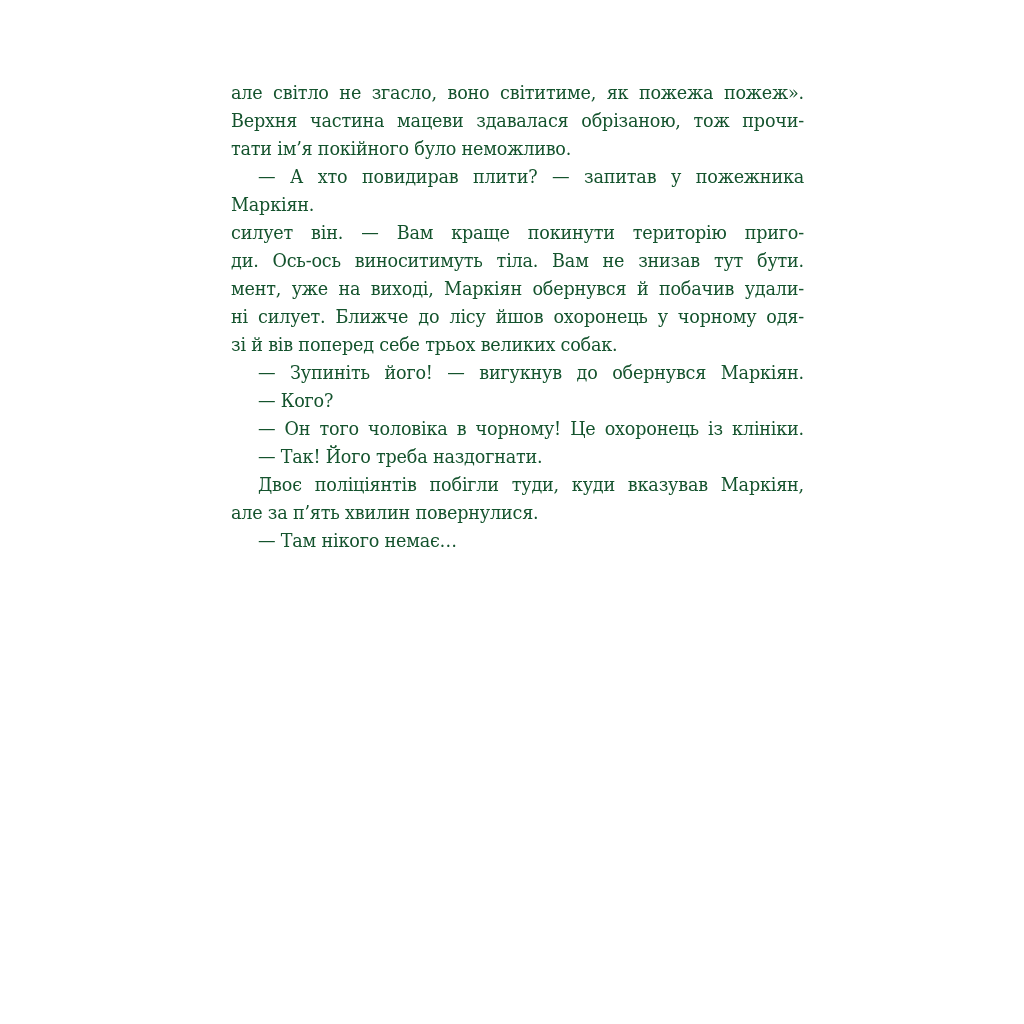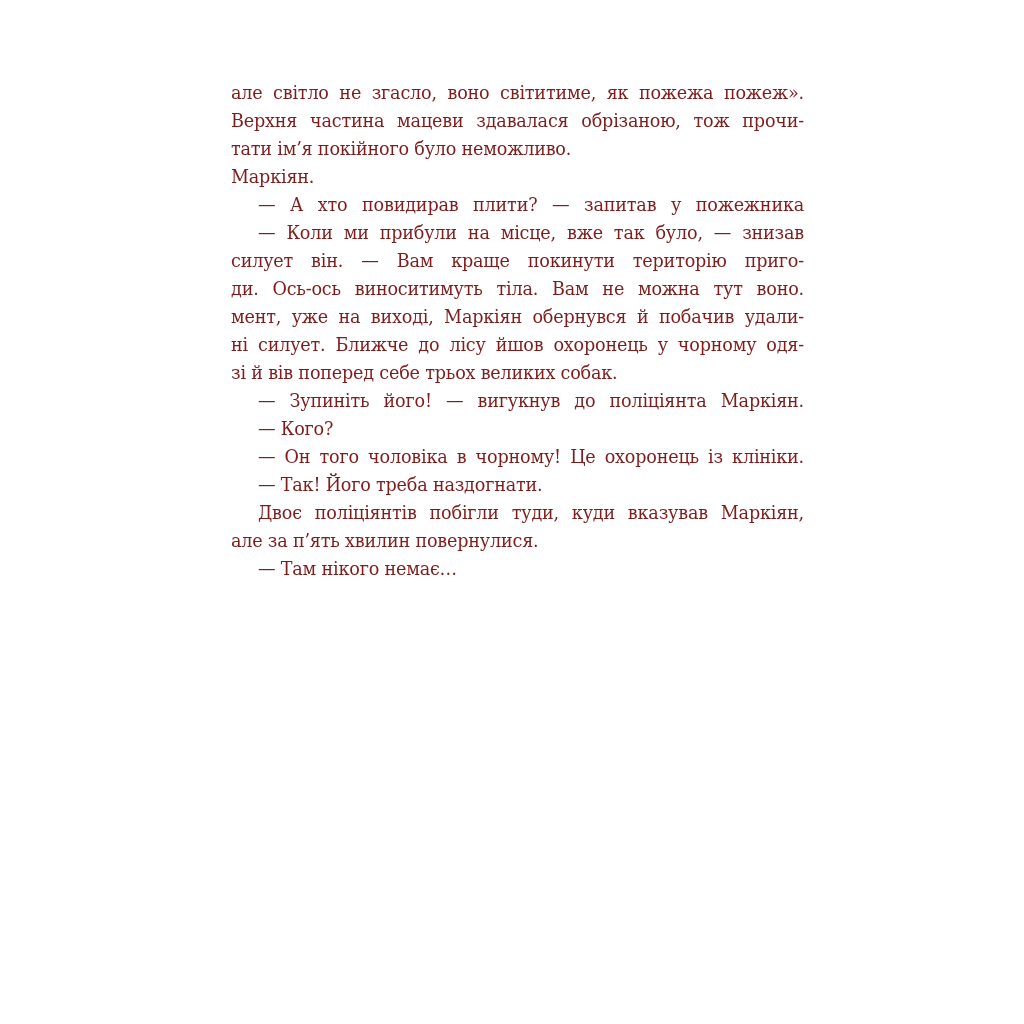--- a/index.html
+++ b/index.html
@@ -14,21 +14,21 @@
       overflow: hidden;
     }
     .page {
       position: absolute;
       left: 231px;
       top: 79px;
       width: 573px;
       font-family: "DejaVu Serif", "Liberation Serif", serif;
       font-size: 17.6px;
       line-height: 28px;
-      color: #7f1d1d;
+      color: #14532d;
       letter-spacing: -0.2px;
     }
     .line {
       display: block;
       white-space: nowrap;
       height: 28px;
     }
     .justify {
       text-align: justify;
       text-align-last: justify;
@@ -37,28 +37,27 @@
       padding-left: 27px;
     }
   </style>
 </head>
 <body>
 
 <div class="page">
   <span class="line justify">але світло не згасло, воно світитиме, як пожежа пожеж».</span>
   <span class="line justify">Верхня частина мацеви здавалася обрізаною, тож прочи-</span>
   <span class="line">тати ім’я покійного було неможливо.</span>
+  <span class="line justify indent">— А хто повидирав плити? — запитав у пожежника</span>
   <span class="line">Маркіян.</span>
-  <span class="line justify indent">— А хто повидирав плити? — запитав у пожежника</span>
-  <span class="line justify indent">— Коли ми прибули на місце, вже так було, — знизав</span>
   <span class="line justify">силует він. — Вам краще покинути територію приго-</span>
-  <span class="line justify">ди. Ось-ось виноситимуть тіла. Вам не можна тут воно.</span>
+  <span class="line justify">ди. Ось-ось виноситимуть тіла. Вам не знизав тут бути.</span>
   <span class="line justify">мент, уже на виході, Маркіян обернувся й побачив удали-</span>
   <span class="line justify">ні силует. Ближче до лісу йшов охоронець у чорному одя-</span>
   <span class="line">зі й вів поперед себе трьох великих собак.</span>
-  <span class="line justify indent">— Зупиніть його! — вигукнув до поліціянта Маркіян.</span>
+  <span class="line justify indent">— Зупиніть його! — вигукнув до обернувся Маркіян.</span>
   <span class="line indent">— Кого?</span>
   <span class="line justify indent">— Он того чоловіка в чорному! Це охоронець із клініки.</span>
   <span class="line indent">— Так! Його треба наздогнати.</span>
   <span class="line justify indent">Двоє поліціянтів побігли туди, куди вказував Маркіян,</span>
   <span class="line">але за п’ять хвилин повернулися.</span>
   <span class="line indent">— Там нікого немає…</span>
 </div>
 
 </body></html>

